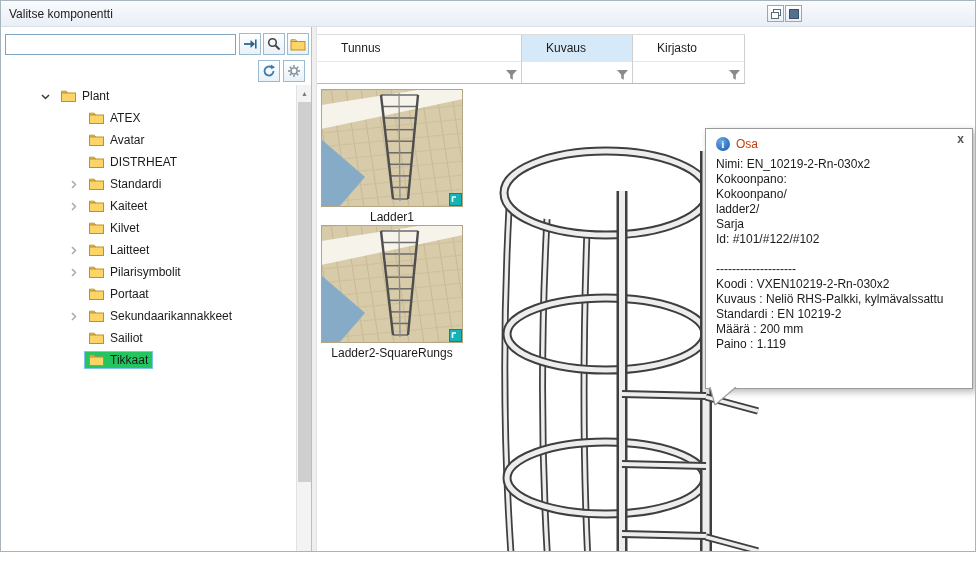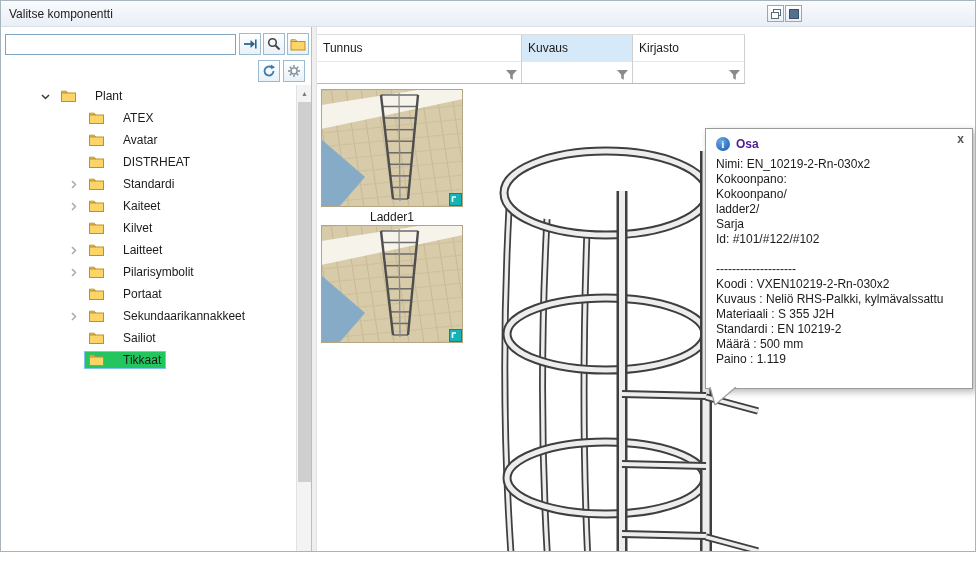--- a/index.html
+++ b/index.html
@@ -7,43 +7,43 @@
   .window{position:relative;width:976px;height:552px;font-family:"Liberation Sans",sans-serif;font-size:12px;color:#1b1b1b;background:#fff;overflow:hidden;border:1px solid #a8b4bd}
   .titlebar{position:absolute;left:0;top:0;right:0;height:26px;background:linear-gradient(#f9fbfd,#e9eff5);border-bottom:1px solid #d8e0e7}
   .title{position:absolute;left:8px;top:6px;color:#222}
   .winbtn{position:absolute;top:4px;width:17px;height:17px;border:1px solid #93a9bb;background:linear-gradient(#fff,#e8eef4);display:flex;align-items:center;justify-content:center;padding:0}
   .search{position:absolute;left:4px;top:33px;width:231px;height:21px;border:1px solid #7fa5c2;padding:0 4px;font:12px "Liberation Sans",sans-serif}
   .tbtn{position:absolute;width:22px;height:22px;border:1px solid #9bb9cf;background:linear-gradient(#feffff,#e9f1f7);display:flex;align-items:center;justify-content:center;padding:0;line-height:0}
   .tree{position:absolute;left:1px;top:84px;width:294px;height:495px;overflow:hidden}
   .tree-row{height:22px;display:flex;align-items:center;white-space:nowrap;cursor:default}
   .indent{flex:none}
   .arrow{width:14px;height:14px;display:inline-flex;align-items:center;justify-content:center;flex:none;line-height:0}
-  .node{display:inline-flex;align-items:flex-start;gap:18px;padding:1px 4px 1px 3px;border:1px solid transparent;margin-left:4px}
+  .node{display:inline-flex;align-items:flex-start;gap:5px;padding:1px 4px 1px 3px;border:1px solid transparent;margin-left:4px}
   .node.sel{background:#22c55e;border-color:#82c2ee}
   .folder{flex:none}
   .sb{position:absolute;left:295px;top:84px;width:15px;height:495px;background:#f3f3f3;border-left:1px solid #e2e2e2}
   .sb-btn{position:absolute;left:0;width:15px;height:16px;color:#7d7d7d;font-size:7px;display:flex;align-items:center;justify-content:center}
   .sb-thumb{position:absolute;left:1px;width:13px;top:17px;height:380px;background:#cfcfcf}
   .sep{position:absolute;left:310px;top:26px;width:6px;height:554px;background:#efefef;border-left:1px solid #bdbdbd;border-right:1px solid #e3e3e3}
   .headers{position:absolute;left:316px;top:33px;display:flex;border-top:1px solid #dcdcdc;border-bottom:1px solid #b9b9b9;background:#fff}
   .hcol{border-right:1px solid #cfcfcf}
   .hcol0{width:205px}.hcol1{width:111px}.hcol2{width:112px}
-  .hlabel{height:26px;line-height:26px;padding-left:6px}
+  .hlabel{height:26px;line-height:26px;padding-left:24px}
   .hlabel.hsel{background:#d6e9f8}
   .hfilter{height:22px;position:relative;border-top:1px solid #e6e6e6}
   .funnel{position:absolute;right:3px;bottom:2px;line-height:0}
   .thumb{position:absolute;left:320px;width:142px;cursor:default}
   .timg{position:relative;width:142px;height:118px;line-height:0}
   .badge{position:absolute;right:1px;bottom:1px;line-height:0}
   .cap{width:142px;text-align:center;padding-top:3px}
   .ladder{position:absolute;left:468px;top:133px;width:312px;height:447px;z-index:1}
   .tooltip{position:absolute;left:704px;top:127px;width:268px;height:261px;background:#fff;border:1px solid #9b9b9b;box-shadow:3px 3px 7px rgba(0,0,0,.28);z-index:5;padding:6px 8px 6px 10px}
   .tt-head{display:flex;align-items:center;gap:6px;height:18px;margin-bottom:4px}
   .tt-info{width:14px;height:14px;border-radius:50%;background:radial-gradient(circle at 35% 30%,#6aa6e2,#155aa9);color:#fff;font:bold 10px "Liberation Serif",serif;display:flex;align-items:center;justify-content:center;flex:none}
-  .tt-title{color:#4c1d95;font-weight:bold}
+  .tt-title{color:#c2410c;font-weight:normal}
   .tt-close{position:absolute;right:8px;top:4px;color:#555;font-weight:bold;font-size:12px;line-height:12px}
   .tt-line{height:15px;line-height:15px;white-space:pre;overflow:hidden}
   .tt-tail{position:absolute;left:706px;top:386px;z-index:6;line-height:0}
 </style>
 </head>
 <body>
 
 <div class="window">
 
   <div class="titlebar">
@@ -422,43 +422,43 @@
             <line x1="70.66666666666667" y1="98.44444444444444" x2="88.11111111111111" y2="98.44444444444444" stroke="#6b6b6b" stroke-width="1.5"></line>
             <line x1="72" y1="110" x2="87" y2="110" stroke="#6b6b6b" stroke-width="1.5"></line>
             <line x1="60" y1="6" x2="72" y2="110" stroke="#4e4e4e" stroke-width="2.4"></line>
             <line x1="97" y1="6" x2="87" y2="110" stroke="#4e4e4e" stroke-width="2.4"></line>
             <line x1="78" y1="4" x2="79" y2="112" stroke="#8a8a8a" stroke-width="1.2"></line>
             <rect x="0.5" y="0.5" width="141" height="117" fill="none" stroke="#b4a685"></rect>
           </svg><span class="badge"><svg width="13" height="13" viewBox="0 0 13 13">
               <rect x="0.5" y="0.5" width="12" height="12" fill="#16b3b6" stroke="#0e8688"></rect>
               <path d="M3.5 9 V4 h3.5" stroke="#e6ffff" stroke-width="1.6" fill="none"></path>
             </svg></span></div>
+        <div class="cap">Ladder2-SquareRungs</div>
       </div>
     </div>
 
   <div class="tooltip">
     <div class="tt-head">
       <span class="tt-info">i</span>
       <span class="tt-title">Osa</span>
       <span class="tt-close">x</span>
     </div>
     <div>
         <div class="tt-line">Nimi: EN_10219-2-Rn-030x2</div>
         <div class="tt-line">Kokoonpano:</div>
         <div class="tt-line">Kokoonpano/</div>
         <div class="tt-line">ladder2/</div>
         <div class="tt-line">Sarja</div>
         <div class="tt-line">Id: #101/#122/#102</div>
         <div class="tt-line"></div>
         <div class="tt-line">--------------------</div>
         <div class="tt-line">Koodi : VXEN10219-2-Rn-030x2</div>
         <div class="tt-line">Kuvaus : Neliö RHS-Palkki, kylmävalssattu</div>
-        <div class="tt-line">Materiaali : S 355 J2H</div>
         <div class="tt-line">Standardi : EN 10219-2</div>
-        <div class="tt-line">Määrä : 500 mm</div>
+        <div class="tt-line">Määrä : 200 mm</div>
         <div class="tt-line">Paino : 1.119</div>
       </div>
   </div>
 
   <svg class="tt-tail" width="34" height="20" viewBox="0 0 34 20">
     <polygon points="3,0 29,0 8,18" fill="#fff"></polygon>
     <line x1="3" y1="0" x2="8" y2="18" stroke="#9b9b9b" stroke-width="1.2"></line>
     <line x1="29" y1="0" x2="8" y2="18" stroke="#9b9b9b" stroke-width="1.2"></line>
   </svg>
 

